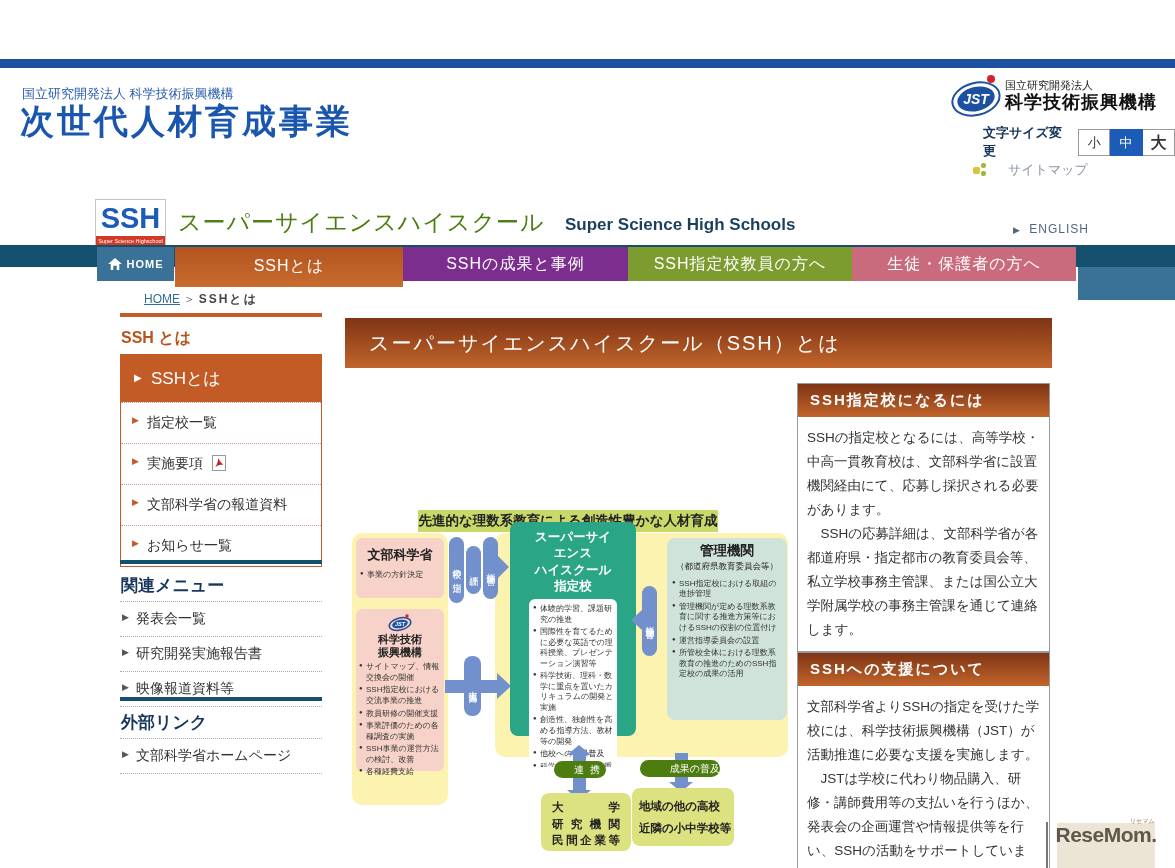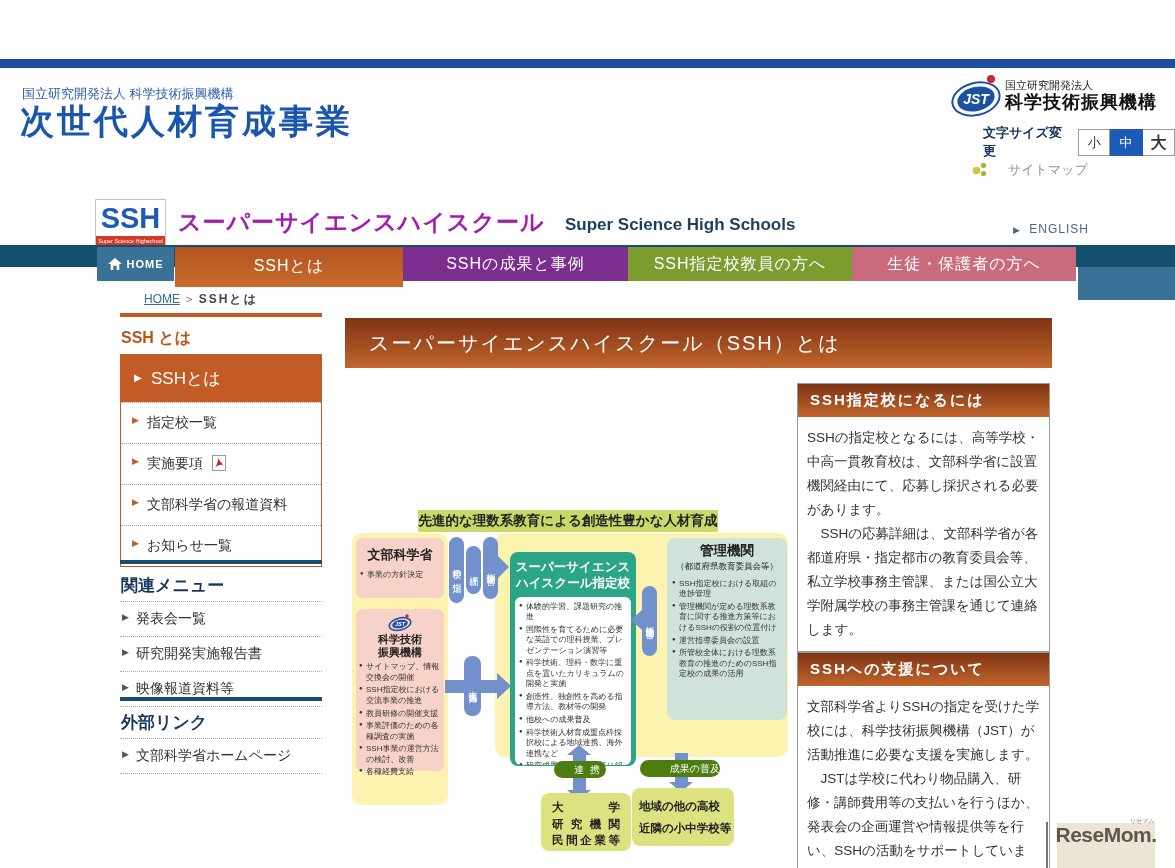--- a/index.html
+++ b/index.html
@@ -32,21 +32,21 @@
   .sm-icon .d2 { width:5px; height:5px; left:8px; top:0; background:#9fb83a; }
   .sm-icon .d3 { width:5px; height:5px; left:8px; top:8px; background:#9fb83a; }
 
   
   .ssh-logo { position:absolute; top:199px; left:95px; width:71px; height:48px; background:#fff;
               border:1px solid #c4c4c4; text-align:center; cursor:pointer; }
   .ssh-logo .big { font-size:29px; font-weight:bold; color:#1d5bb8; line-height:36px; letter-spacing:0; }
   .ssh-logo .strip { position:absolute; bottom:0; left:0; width:100%; height:10px; background:#d23a28;
                      color:#fff; font-size:5.5px; line-height:10px; white-space:nowrap; overflow:hidden; }
   .brand-title { position:absolute; top:207px; left:178px; white-space:nowrap; }
-  .brand-title .jp { font-size:23px; font-weight:bold; color:#a21caf; letter-spacing:1px; }
+  .brand-title .jp { font-size:23px; font-weight:normal; color:#4d7c0f; letter-spacing:1px; }
   .brand-title .en { font-size:17px; font-weight:bold; color:#1c3f5e; margin-left:16px; }
   .english { position:absolute; top:222px; left:1013px; font-size:12px; color:#4f6586; cursor:pointer; letter-spacing:1px; }
   .english .arr { font-size:9px; margin-right:4px; }
 
   
   .nav-strip { position:absolute; top:245px; left:0; width:1175px; height:22px; background:#14506e; }
   .tab { position:absolute; top:247px; height:34px; color:#fff; font-size:16px; text-align:center;
          line-height:34px; cursor:pointer; letter-spacing:1px; }
   .tab-home { left:97px; width:77px; background:#3a7197; font-size:11px; font-weight:bold; letter-spacing:1px;
               display:flex; align-items:center; justify-content:center; gap:5px; }
@@ -114,21 +114,21 @@
 
   .pill { background:#7190cc; border-radius:8px; color:#fff; font-size:9px; text-align:center;
           writing-mode:vertical-rl; text-orientation:upright; letter-spacing:1px;
           display:flex; align-items:center; justify-content:center; }
   .dg-p1 { left:104px; top:37px; width:15px; height:66px; }
   .dg-p2 { left:121px; top:46px; width:15px; height:48px; }
   .dg-p3 { left:138px; top:37px; width:15px; height:62px; }
   .dg-tri-r1 { left:153px; top:56px; width:0; height:0; border-top:11px solid transparent;
                border-bottom:11px solid transparent; border-left:11px solid #7190cc; }
 
-  .dg-school { left:165px; top:52px; width:126px; height:214px; background:#2aa585; border-radius:8px; padding:5px 5px; }
+  .dg-school { left:165px; top:22px; width:126px; height:214px; background:#2aa585; border-radius:8px; padding:5px 19px; }
   .dg-school .t { color:#fff; font-size:12.5px; font-weight:bold; text-align:center; line-height:1.3; margin:2px 0 5px; }
   .dg-school-inner { background:#fff; border-radius:6px; padding:5px 3px 5px 4px; height:168px; overflow:hidden; }
 
   .dg-kanri { left:322px; top:38px; width:120px; height:182px; background:#cfe3da; border-radius:8px; padding:6px 5px; }
   .dg-kanri .t { font-size:13.5px; font-weight:bold; color:#222; text-align:center; line-height:1.1; }
   .dg-kanri .st { font-size:8.5px; color:#222; text-align:center; margin:2px 0 6px; }
 
   .dg-p4 { left:297px; top:86px; width:15px; height:70px; }
   .dg-tri-l1 { left:286px; top:110px; width:0; height:0; border-top:10px solid transparent;
                border-bottom:10px solid transparent; border-right:11px solid #7190cc; }

